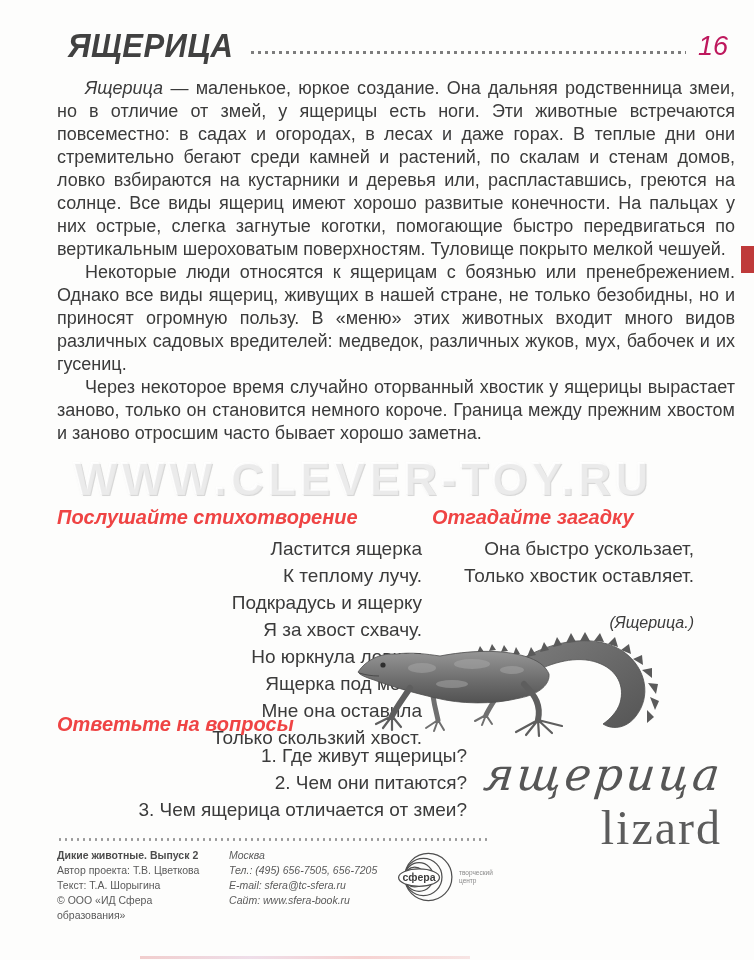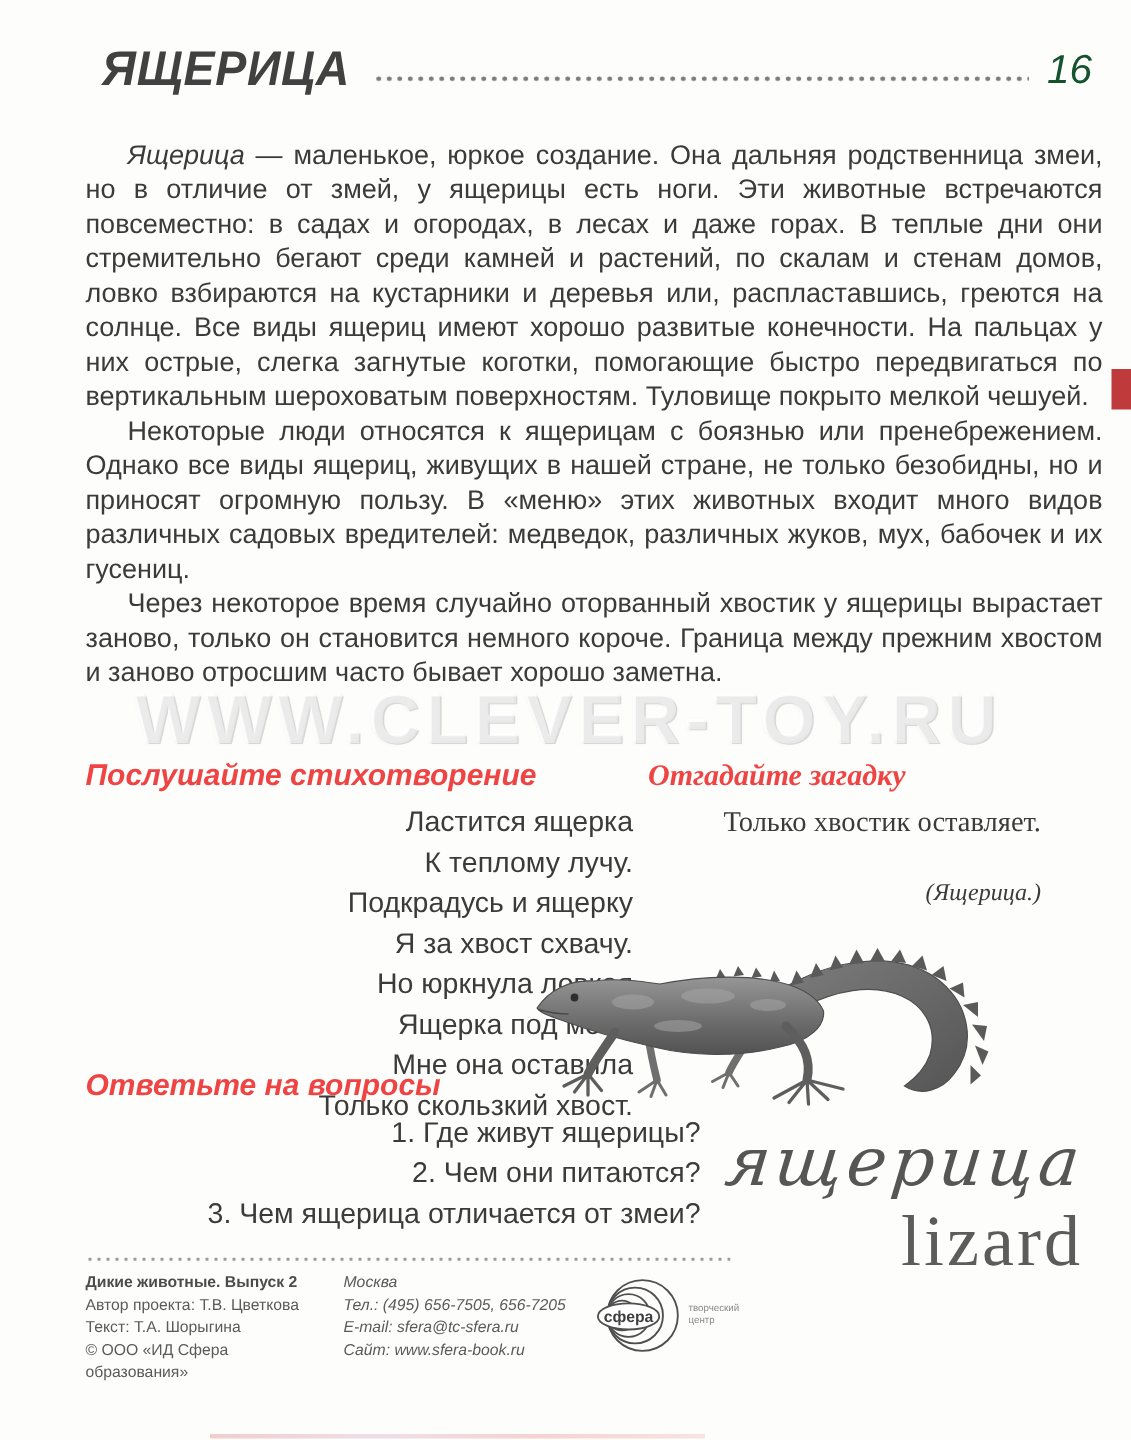--- a/index.html
+++ b/index.html
@@ -22,49 +22,49 @@
     font-size:31px; font-weight:bold; font-style:italic;
     letter-spacing:.5px; color:#414141; line-height:1;
     transform:scaleY(1.05);
   }
   .title-dots {
     flex:1; height:9px; margin:0 12px 4px 16px;
     background-image:radial-gradient(circle,#7d7d7d 1.5px,transparent 1.7px);
     background-size:7px 9px; background-repeat:repeat-x; background-position:0 50%;
   }
   .page-number {
-    font-size:27px; font-style:italic; color:#14532d; line-height:1;
+    font-size:27px; font-style:italic; color:#be185d; line-height:1;
     padding-bottom:1px;
   }
 
   
   .article {
-    position:absolute; left:57px; top:92px; width:678px;
+    position:absolute; left:57px; top:77px; width:678px;
     font-size:18px; line-height:23px; text-align:justify;
   }
   .article p { text-indent:28px; }
   .article .lead { font-style:italic; }
 
   
   .watermark {
     position:absolute; left:74px; top:452px; width:660px;
     font-size:46px; font-weight:bold; letter-spacing:4px;
     color:rgba(250,250,250,.55);
     text-shadow:1px 1px 0 rgba(190,190,190,.55), -1px -1px 0 rgba(255,255,255,.9),
                 0 0 2px rgba(215,215,215,.5);
-    pointer-events:none; white-space:nowrap;margin-left:16px;
+    pointer-events:none; white-space:nowrap;
   }
 
   
   .sec-heading {
     font-size:20px; font-weight:bold; font-style:italic; color:#ef4444;
     margin-bottom:6px;
   }
   .poem   { position:absolute; left:57px;  top:506px; width:365px; }
-  .riddle { position:absolute; left:432px; top:506px; width:262px;font-family:Liberation Serif, serif; }
+  .riddle { position:absolute; left:432px; top:506px; width:262px; }
   .poem-line, .riddle-line, .question-line { font-size:19px; line-height:27px;text-align:right; }
   .riddle-answer { font-size:16px; line-height:27px; font-style:italic; text-align:right;margin-top:20px; }
   .questions { position:absolute; left:57px; top:713px; width:410px; }
 
   
   .lizard-art { position:absolute; left:352px; top:608px; width:340px; height:138px; }
 
   
   .vocab { position:absolute; right:32px; top:750px; text-align:right; }
   .vocab-ru {
@@ -134,20 +134,21 @@
     <div class="poem-line">Подкрадусь и ящерку</div>
     <div class="poem-line">Я за хвост схвачу.</div>
     <div class="poem-line">Но юркнула ловкая</div>
     <div class="poem-line">Ящерка под мост.</div>
     <div class="poem-line">Мне она оставила</div>
     <div class="poem-line">Только скользкий хвост.</div>
   </div>
 
   <div class="riddle">
     <div class="sec-heading">Отгадайте загадку</div>
+    <div class="riddle-line">Она быстро ускользает,</div>
     <div class="riddle-line">Только хвостик оставляет.</div>
     <div class="riddle-answer">(Ящерица.)</div>
   </div>
 
   <svg class="lizard-art" viewBox="0 0 340 138" xmlns="http://www.w3.org/2000/svg">
     <defs>
       <linearGradient id="lzg" x1="0" y1="0" x2="0" y2="1">
         <stop offset="0" stop-color="#969696"></stop>
         <stop offset="0.55" stop-color="#6e6e6e"></stop>
         <stop offset="1" stop-color="#525252"></stop>

